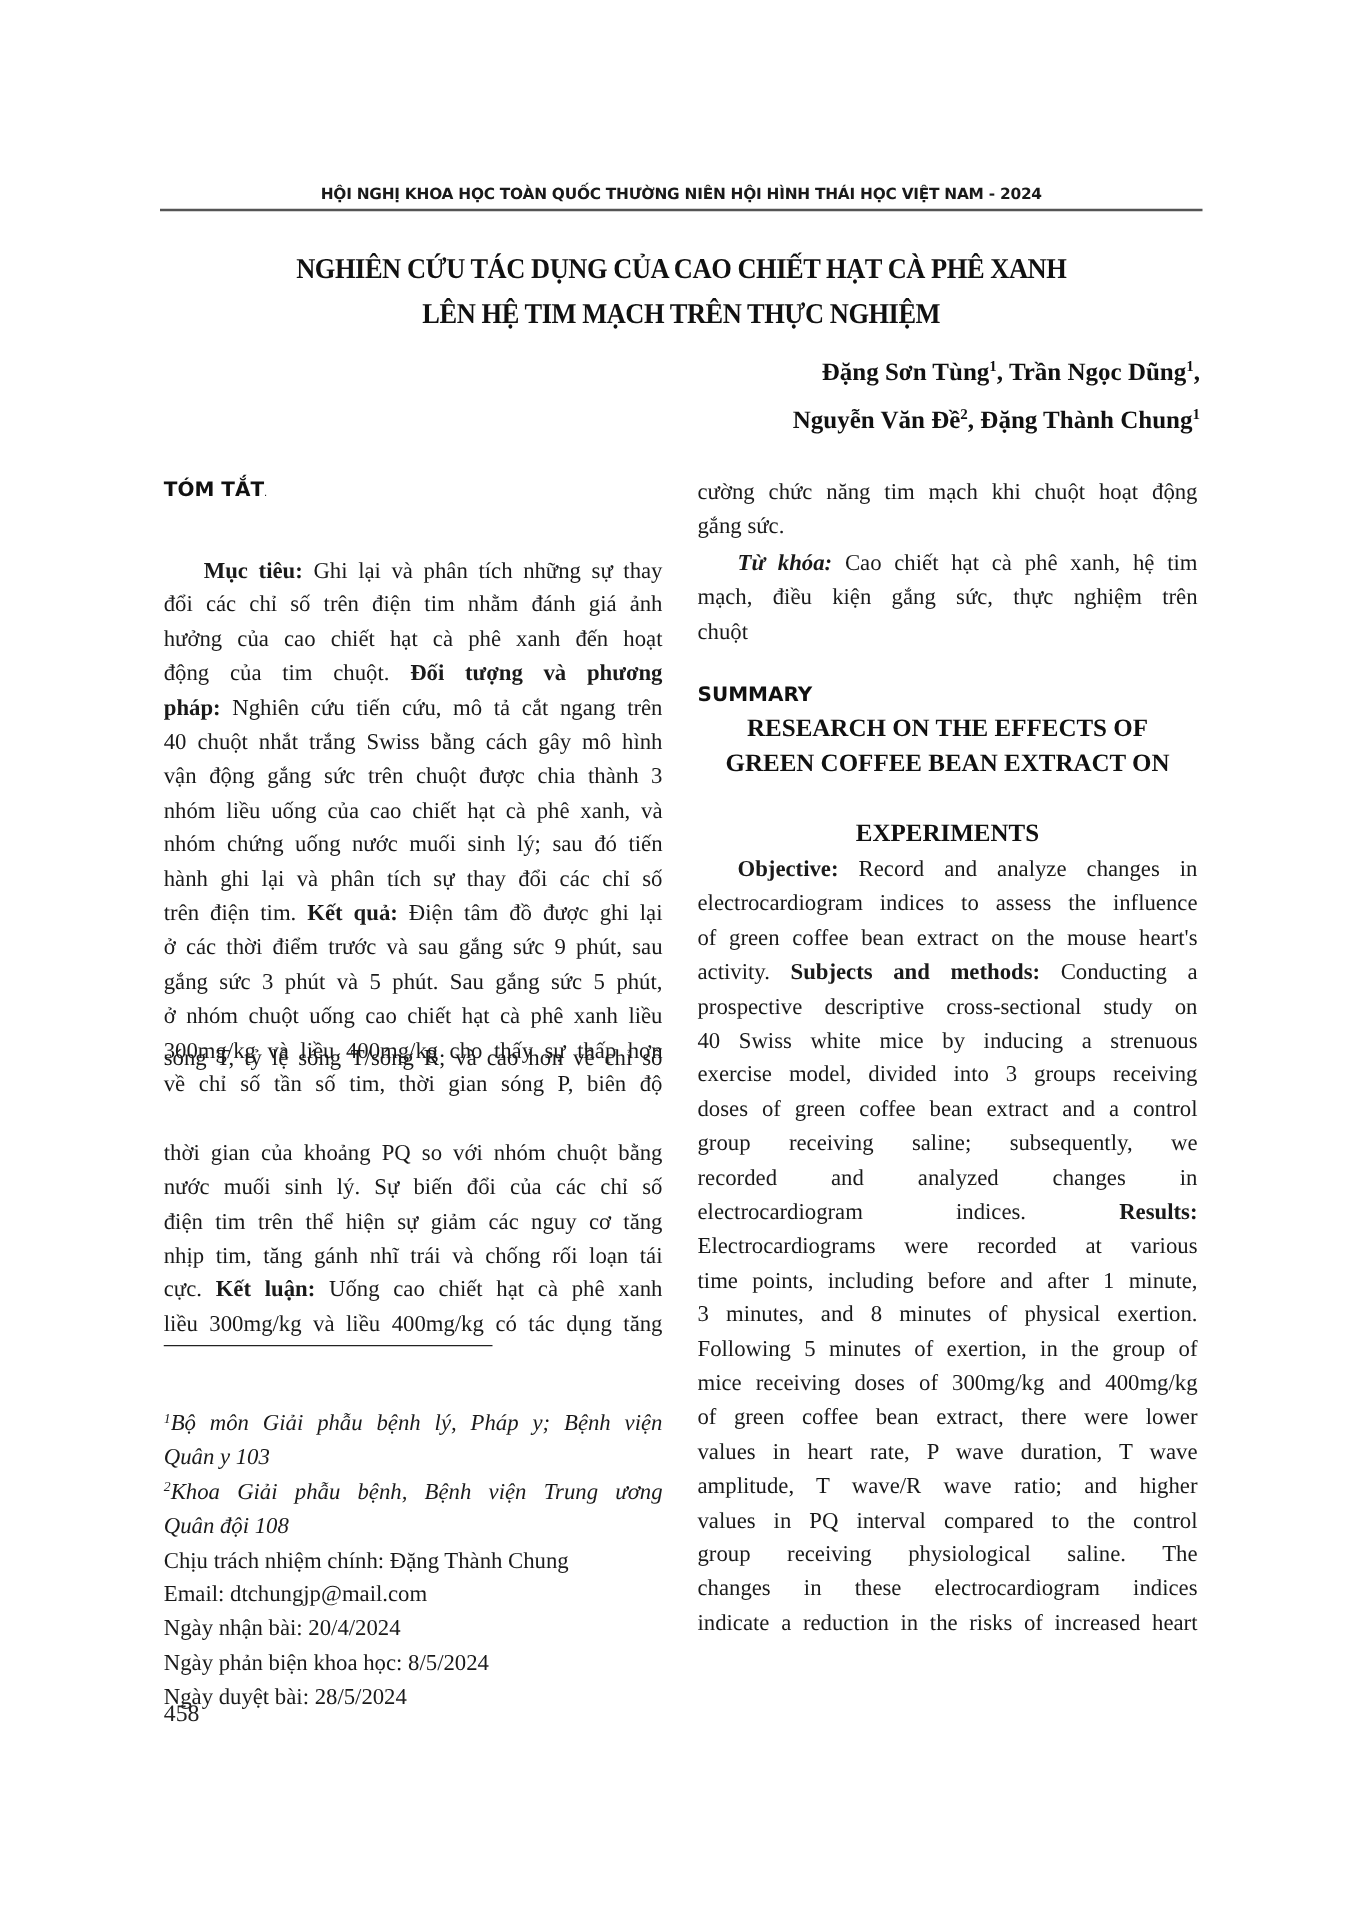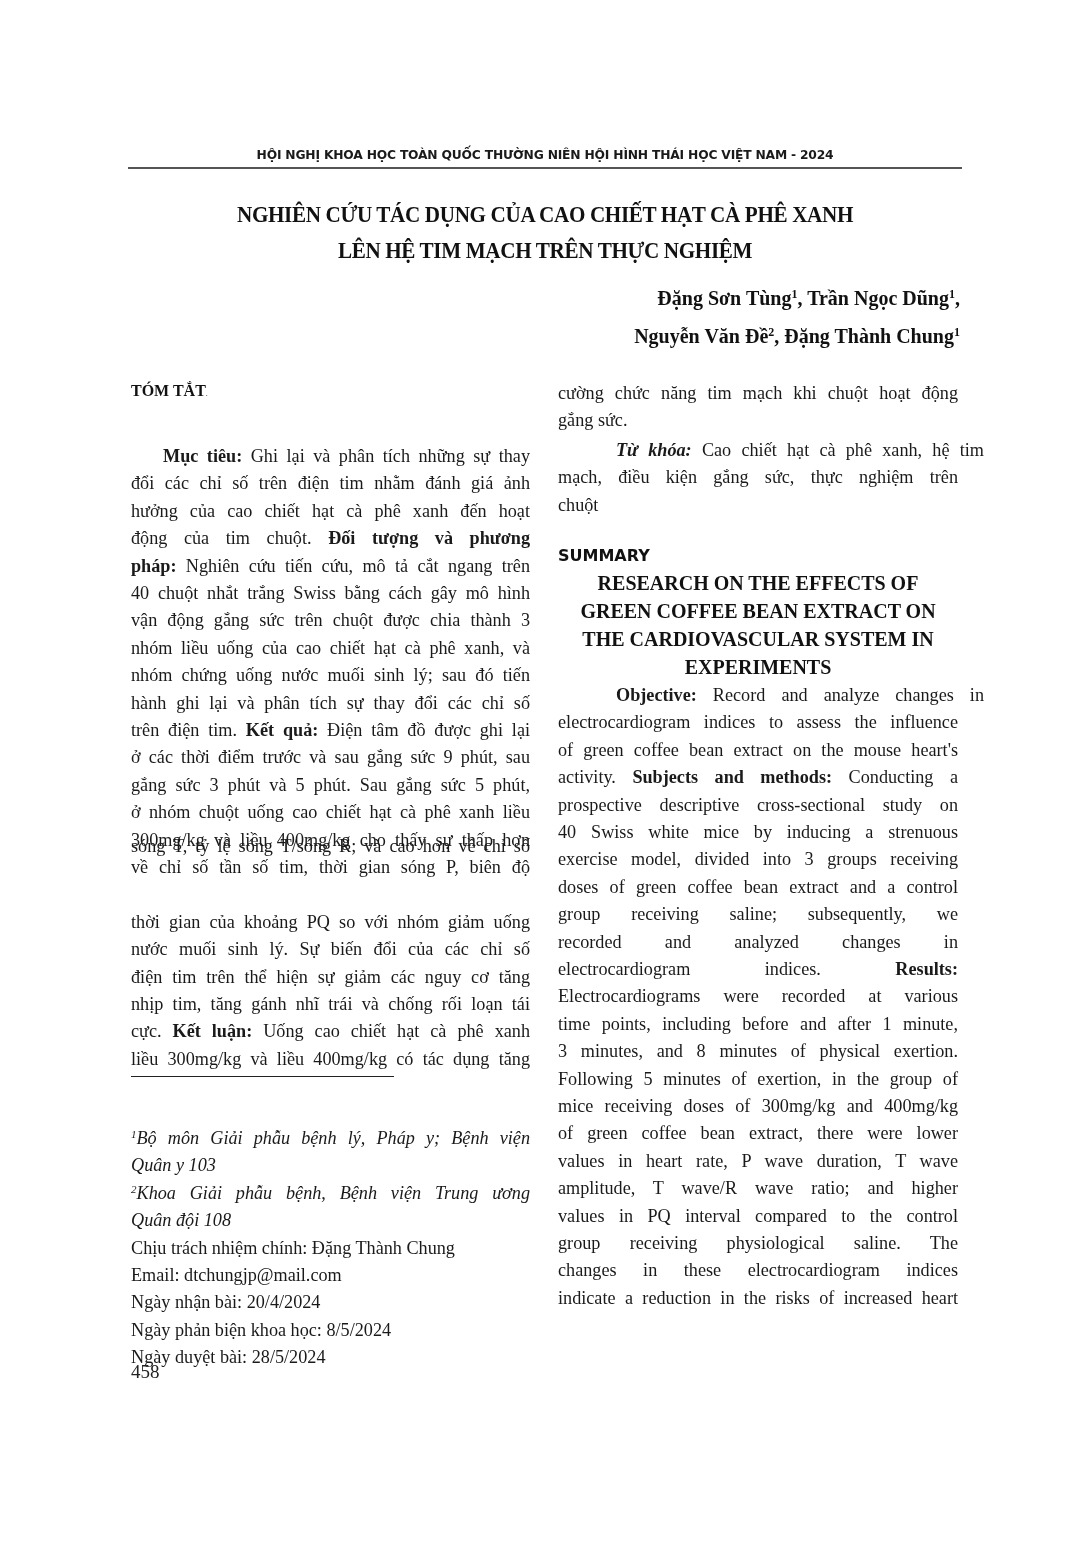--- a/index.html
+++ b/index.html
@@ -36,21 +36,21 @@
 
   .line {
     position: absolute; font-family: Liberation Serif, serif; font-size: 18.2px;
     color: #1a1a1a; white-space: nowrap; text-align: justify; text-align-last: justify;
     height: 24px; line-height: 24px;
   }
   .line.last { text-align-last: left; }
   .col-left { left: 131px; width: 399px; margin-top: 35px; }
   .col-left.indent { left: 163px; width: 367px; }
   .col-right { left: 558px; width: 400px; }
-  .col-right.indent { left: 616px; width: 368px; }
+  .col-right.indent { left: 590px; width: 368px; }
   .line b { font-weight: bold; }
   .line i { font-style: italic; }
   .line sup { font-size: 11px; vertical-align: 6px; line-height: 0; }
 
   .en-title {
     position: absolute; left: 558px; width: 400px; text-align: center;
     font-family: "Liberation Serif", serif; font-weight: bold; font-size: 20px; color: #111;
     white-space: nowrap;
   }
 
@@ -72,21 +72,21 @@
   <div class="title l1">NGHIÊN CỨU TÁC DỤNG CỦA CAO CHIẾT HẠT CÀ PHÊ XANH</div>
   <div class="title l2">LÊN HỆ TIM MẠCH TRÊN THỰC NGHIỆM</div>
 
   <div class="authors l1">
     <span>Đặng Sơn Tùng</span><sup>1</sup>, <span>Trần Ngọc Dũng</span><sup>1</sup>,
   </div>
   <div class="authors l2">
     <span>Nguyễn Văn Đề</span><sup>2</sup>, <span>Đặng Thành Chung</span><sup>1</sup>
   </div>
 
-  <div class="section-head" style="left:131px; top:382px;font-family:Liberation Serif, serif;">
+  <div class="section-head" style="left:131px; top:382px;">
     <span>TÓM TẮT</span><span style="font-size:8px;font-weight:normal;">.</span>
   </div>
 
   <div id="abstract-vi-lines">
       <div class="line col-left indent" style="top: 409px;"><b>Mục tiêu:</b><span> Ghi lại và phân tích những sự thay</span></div>
       <div class="line col-left" style="top: 436.4px;"><span>đổi các chỉ số trên điện tim nhằm đánh giá ảnh</span></div>
       <div class="line col-left" style="top: 463.8px;"><span>hưởng của cao chiết hạt cà phê xanh đến hoạt</span></div>
       <div class="line col-left" style="top: 491.2px;"><span>động của tim chuột. </span><b>Đối tượng và phương</b></div>
       <div class="line col-left" style="top: 518.6px;"><b>pháp:</b><span> Nghiên cứu tiến cứu, mô tả cắt ngang trên</span></div>
       <div class="line col-left" style="top: 546px;"><span>40 chuột nhắt trắng Swiss bằng cách gây mô hình</span></div>
@@ -94,21 +94,21 @@
       <div class="line col-left" style="top: 600.8px;"><span>nhóm liều uống của cao chiết hạt cà phê xanh, và</span></div>
       <div class="line col-left" style="top: 628.2px;"><span>nhóm chứng uống nước muối sinh lý; sau đó tiến</span></div>
       <div class="line col-left" style="top: 655.6px;"><span>hành ghi lại và phân tích sự thay đổi các chỉ số</span></div>
       <div class="line col-left" style="top: 683px;"><span>trên điện tim. </span><b>Kết quả:</b><span> Điện tâm đồ được ghi lại</span></div>
       <div class="line col-left" style="top: 710.4px;"><span>ở các thời điểm trước và sau gắng sức 9 phút, sau</span></div>
       <div class="line col-left" style="top: 737.8px;"><span>gắng sức 3 phút và 5 phút. Sau gắng sức 5 phút,</span></div>
       <div class="line col-left" style="top: 765.2px;"><span>ở nhóm chuột uống cao chiết hạt cà phê xanh liều</span></div>
       <div class="line col-left" style="top: 792.6px;"><span>300mg/kg và liều 400mg/kg cho thấy sự thấp hơn</span></div>
       <div class="line col-left" style="top: 820px;"><span>về chỉ số tần số tim, thời gian sóng P, biên độ</span></div>
       <div class="line col-left" style="top: 799px;"><span>sóng T, tỷ lệ sóng T/sóng R; và cao hơn về chỉ số</span></div>
-      <div class="line col-left" style="top: 874.8px;"><span>thời gian của khoảng PQ so với nhóm giảm uống</span></div>
+      <div class="line col-left" style="top: 874.8px;"><span>thời gian của khoảng PQ so với nhóm chuột bằng</span></div>
       <div class="line col-left" style="top: 902.2px;"><span>nước muối sinh lý. Sự biến đổi của các chỉ số</span></div>
       <div class="line col-left" style="top: 929.6px;"><span>điện tim trên thể hiện sự giảm các nguy cơ tăng</span></div>
       <div class="line col-left" style="top: 957px;"><span>nhịp tim, tăng gánh nhĩ trái và chống rối loạn tái</span></div>
       <div class="line col-left" style="top: 984.4px;"><span>cực. </span><b>Kết luận:</b><span> Uống cao chiết hạt cà phê xanh</span></div>
       <div class="line col-left" style="top: 1011.8px;"><span>liều 300mg/kg và liều 400mg/kg có tác dụng tăng</span></div>
       <div id="abstract-vi-lines-right">
         <div class="line col-right" style="top: 381px;"><span>cường chức năng tim mạch khi chuột hoạt động</span></div>
         <div class="line col-right last" style="top: 408.4px;"><span>gắng sức.</span></div>
       </div>
     </div>
@@ -128,21 +128,20 @@
       <div class="line col-left last" style="top: 1228px;"><span>Email: dtchungjp@mail.com</span></div>
       <div class="line col-left last" style="top: 1255.4px;"><span>Ngày nhận bài: 20/4/2024</span></div>
       <div class="line col-left last" style="top: 1282.8px;"><span>Ngày phản biện khoa học: 8/5/2024</span></div>
       <div class="line col-left last" style="top: 1310.2px;"><span>Ngày duyệt bài: 28/5/2024</span></div>
     </div>
 
   <div class="section-head" style="left:558px; top:546px;">SUMMARY</div>
 
   <div class="en-title" style="top:572px;">RESEARCH ON THE EFFECTS OF</div>
   <div class="en-title" style="top:600px;">GREEN COFFEE BEAN EXTRACT ON</div>
-  <div class="en-title" style="top:628px;">THE CARDIOVASCULAR SYSTEM IN</div>
   <div class="en-title" style="top:656px;">EXPERIMENTS</div>
 
   <div id="summary-lines">
       <div class="line col-right indent" style="top: 683px;"><b>Objective:</b><span> Record and analyze changes in</span></div>
       <div class="line col-right" style="top: 710.4px;"><span>electrocardiogram indices to assess the influence</span></div>
       <div class="line col-right" style="top: 737.8px;"><span>of green coffee bean extract on the mouse heart's</span></div>
       <div class="line col-right" style="top: 765.2px;"><span>activity. </span><b>Subjects and methods:</b><span> Conducting a</span></div>
       <div class="line col-right" style="top: 792.6px;"><span>prospective descriptive cross-sectional study on</span></div>
       <div class="line col-right" style="top: 820px;"><span>40 Swiss white mice by inducing a strenuous</span></div>
       <div class="line col-right" style="top: 847.4px;"><span>exercise model, divided into 3 groups receiving</span></div>

